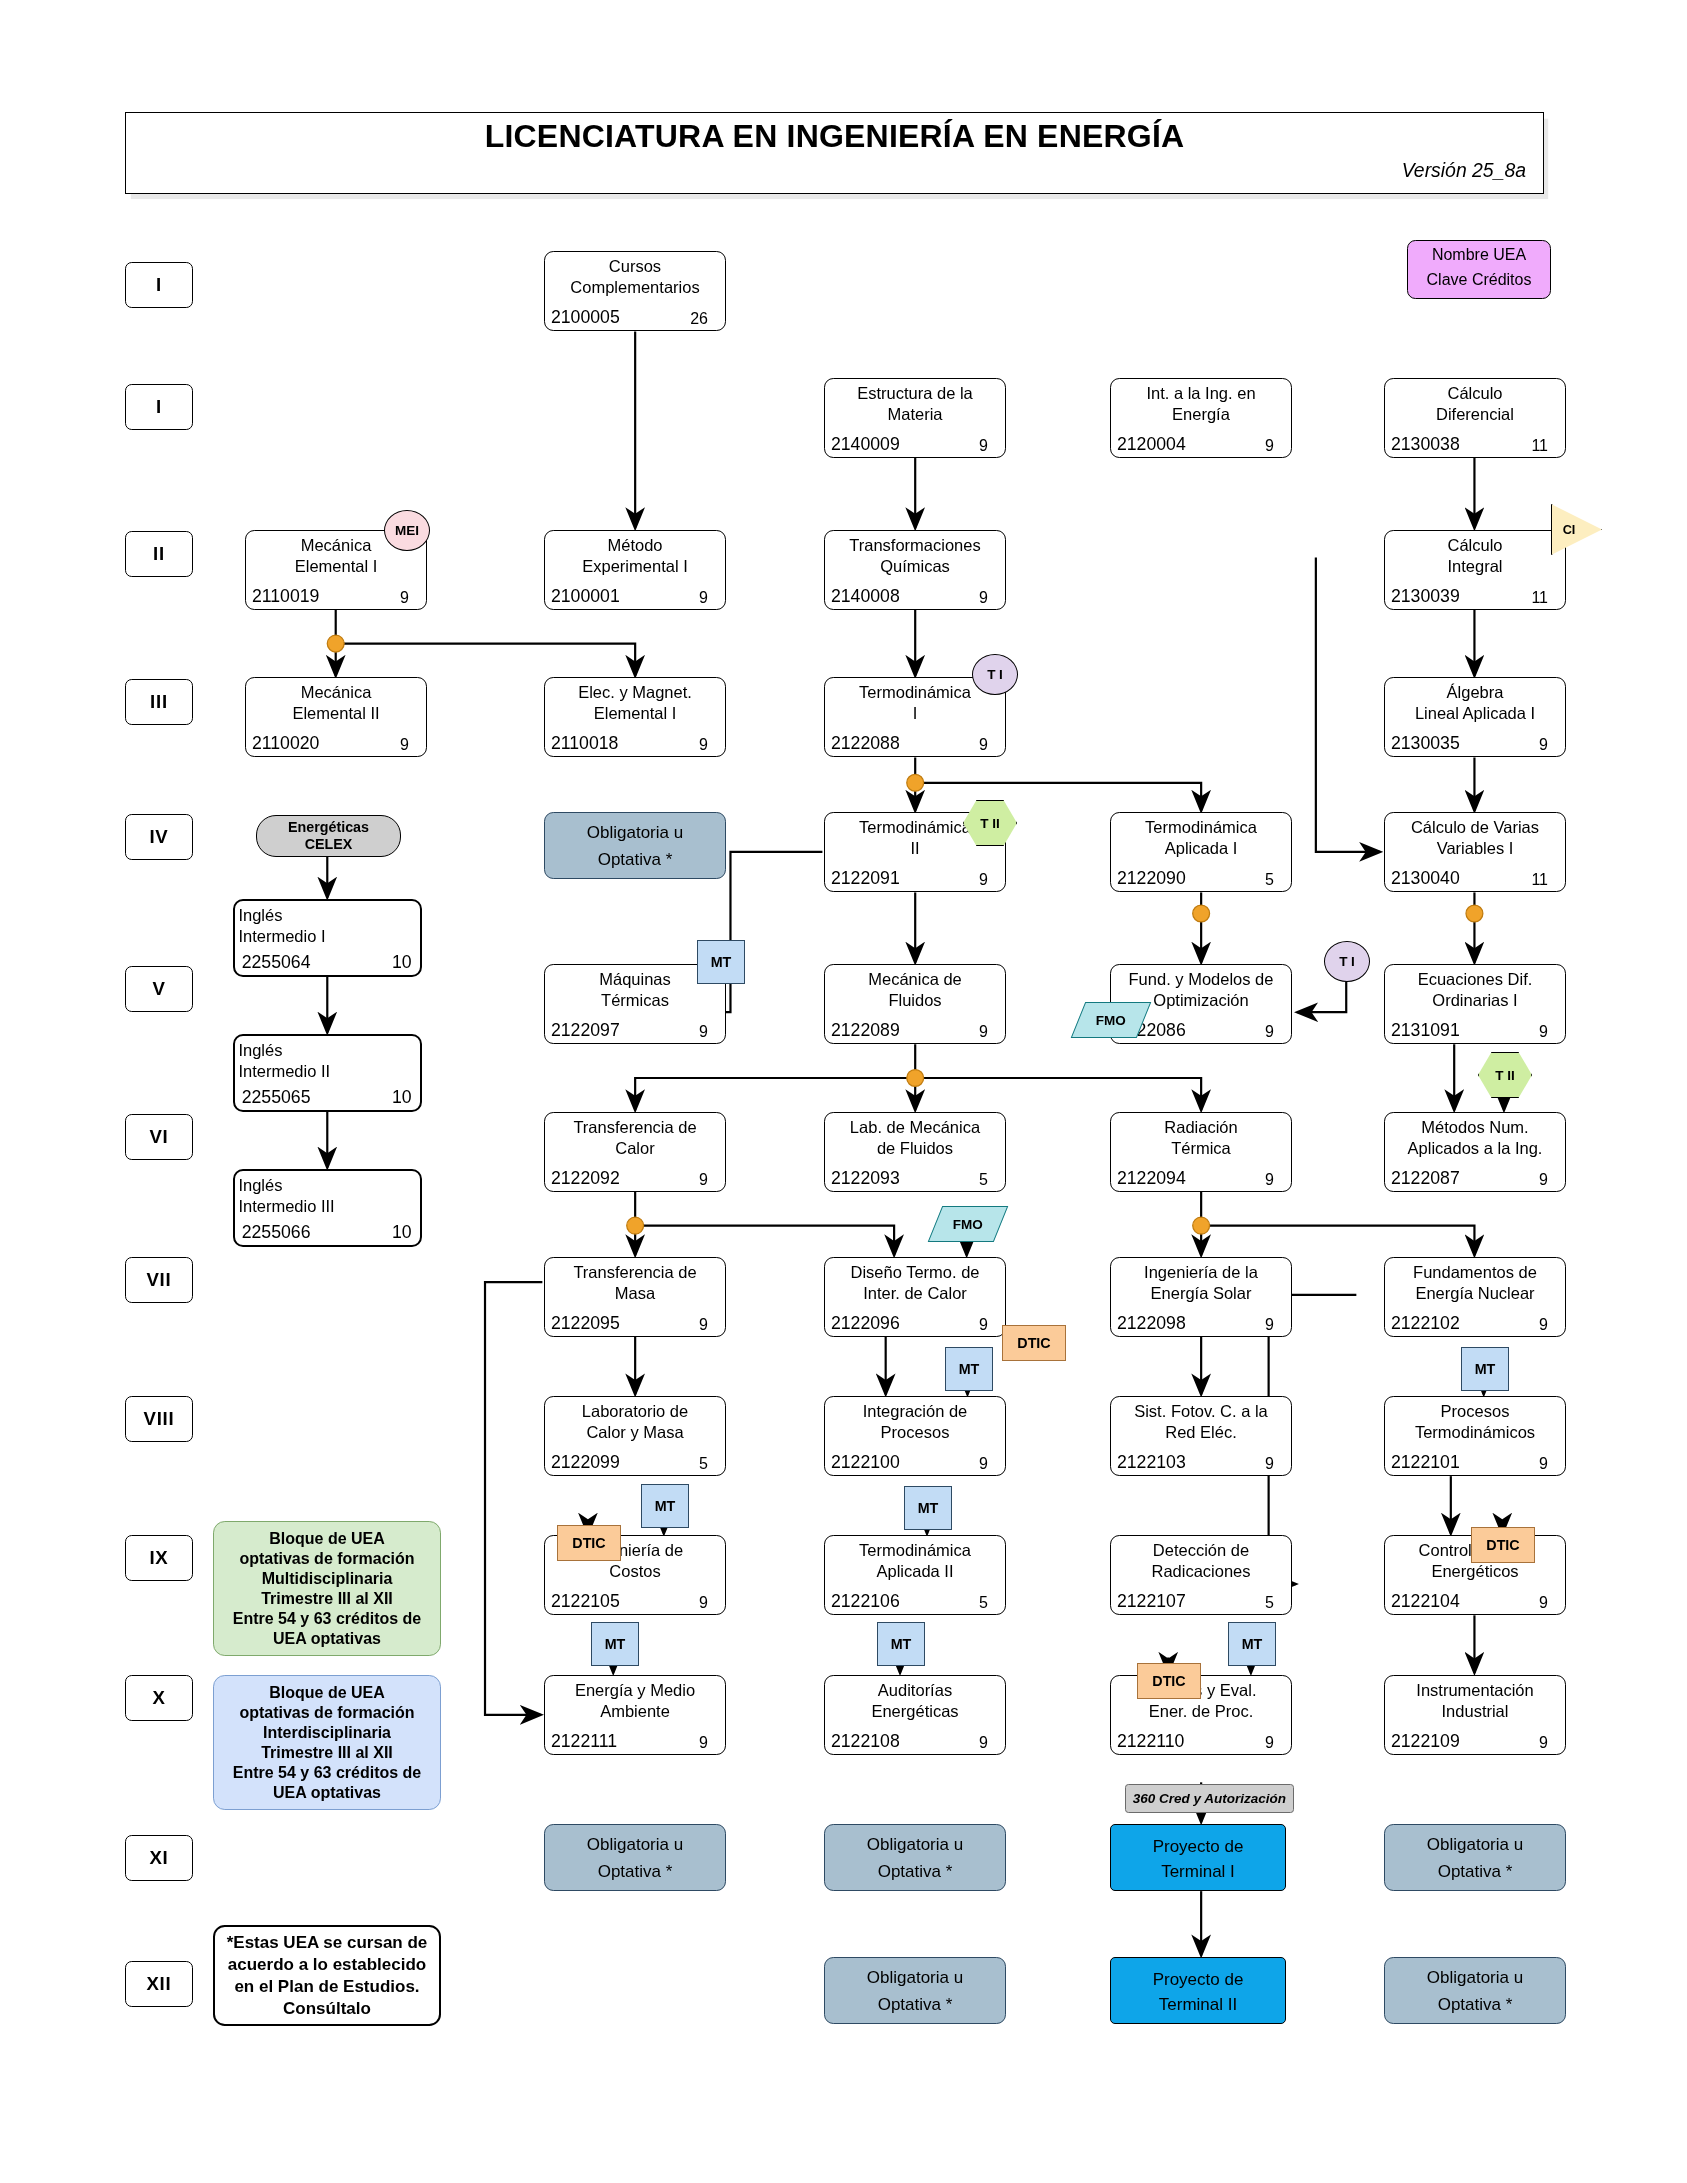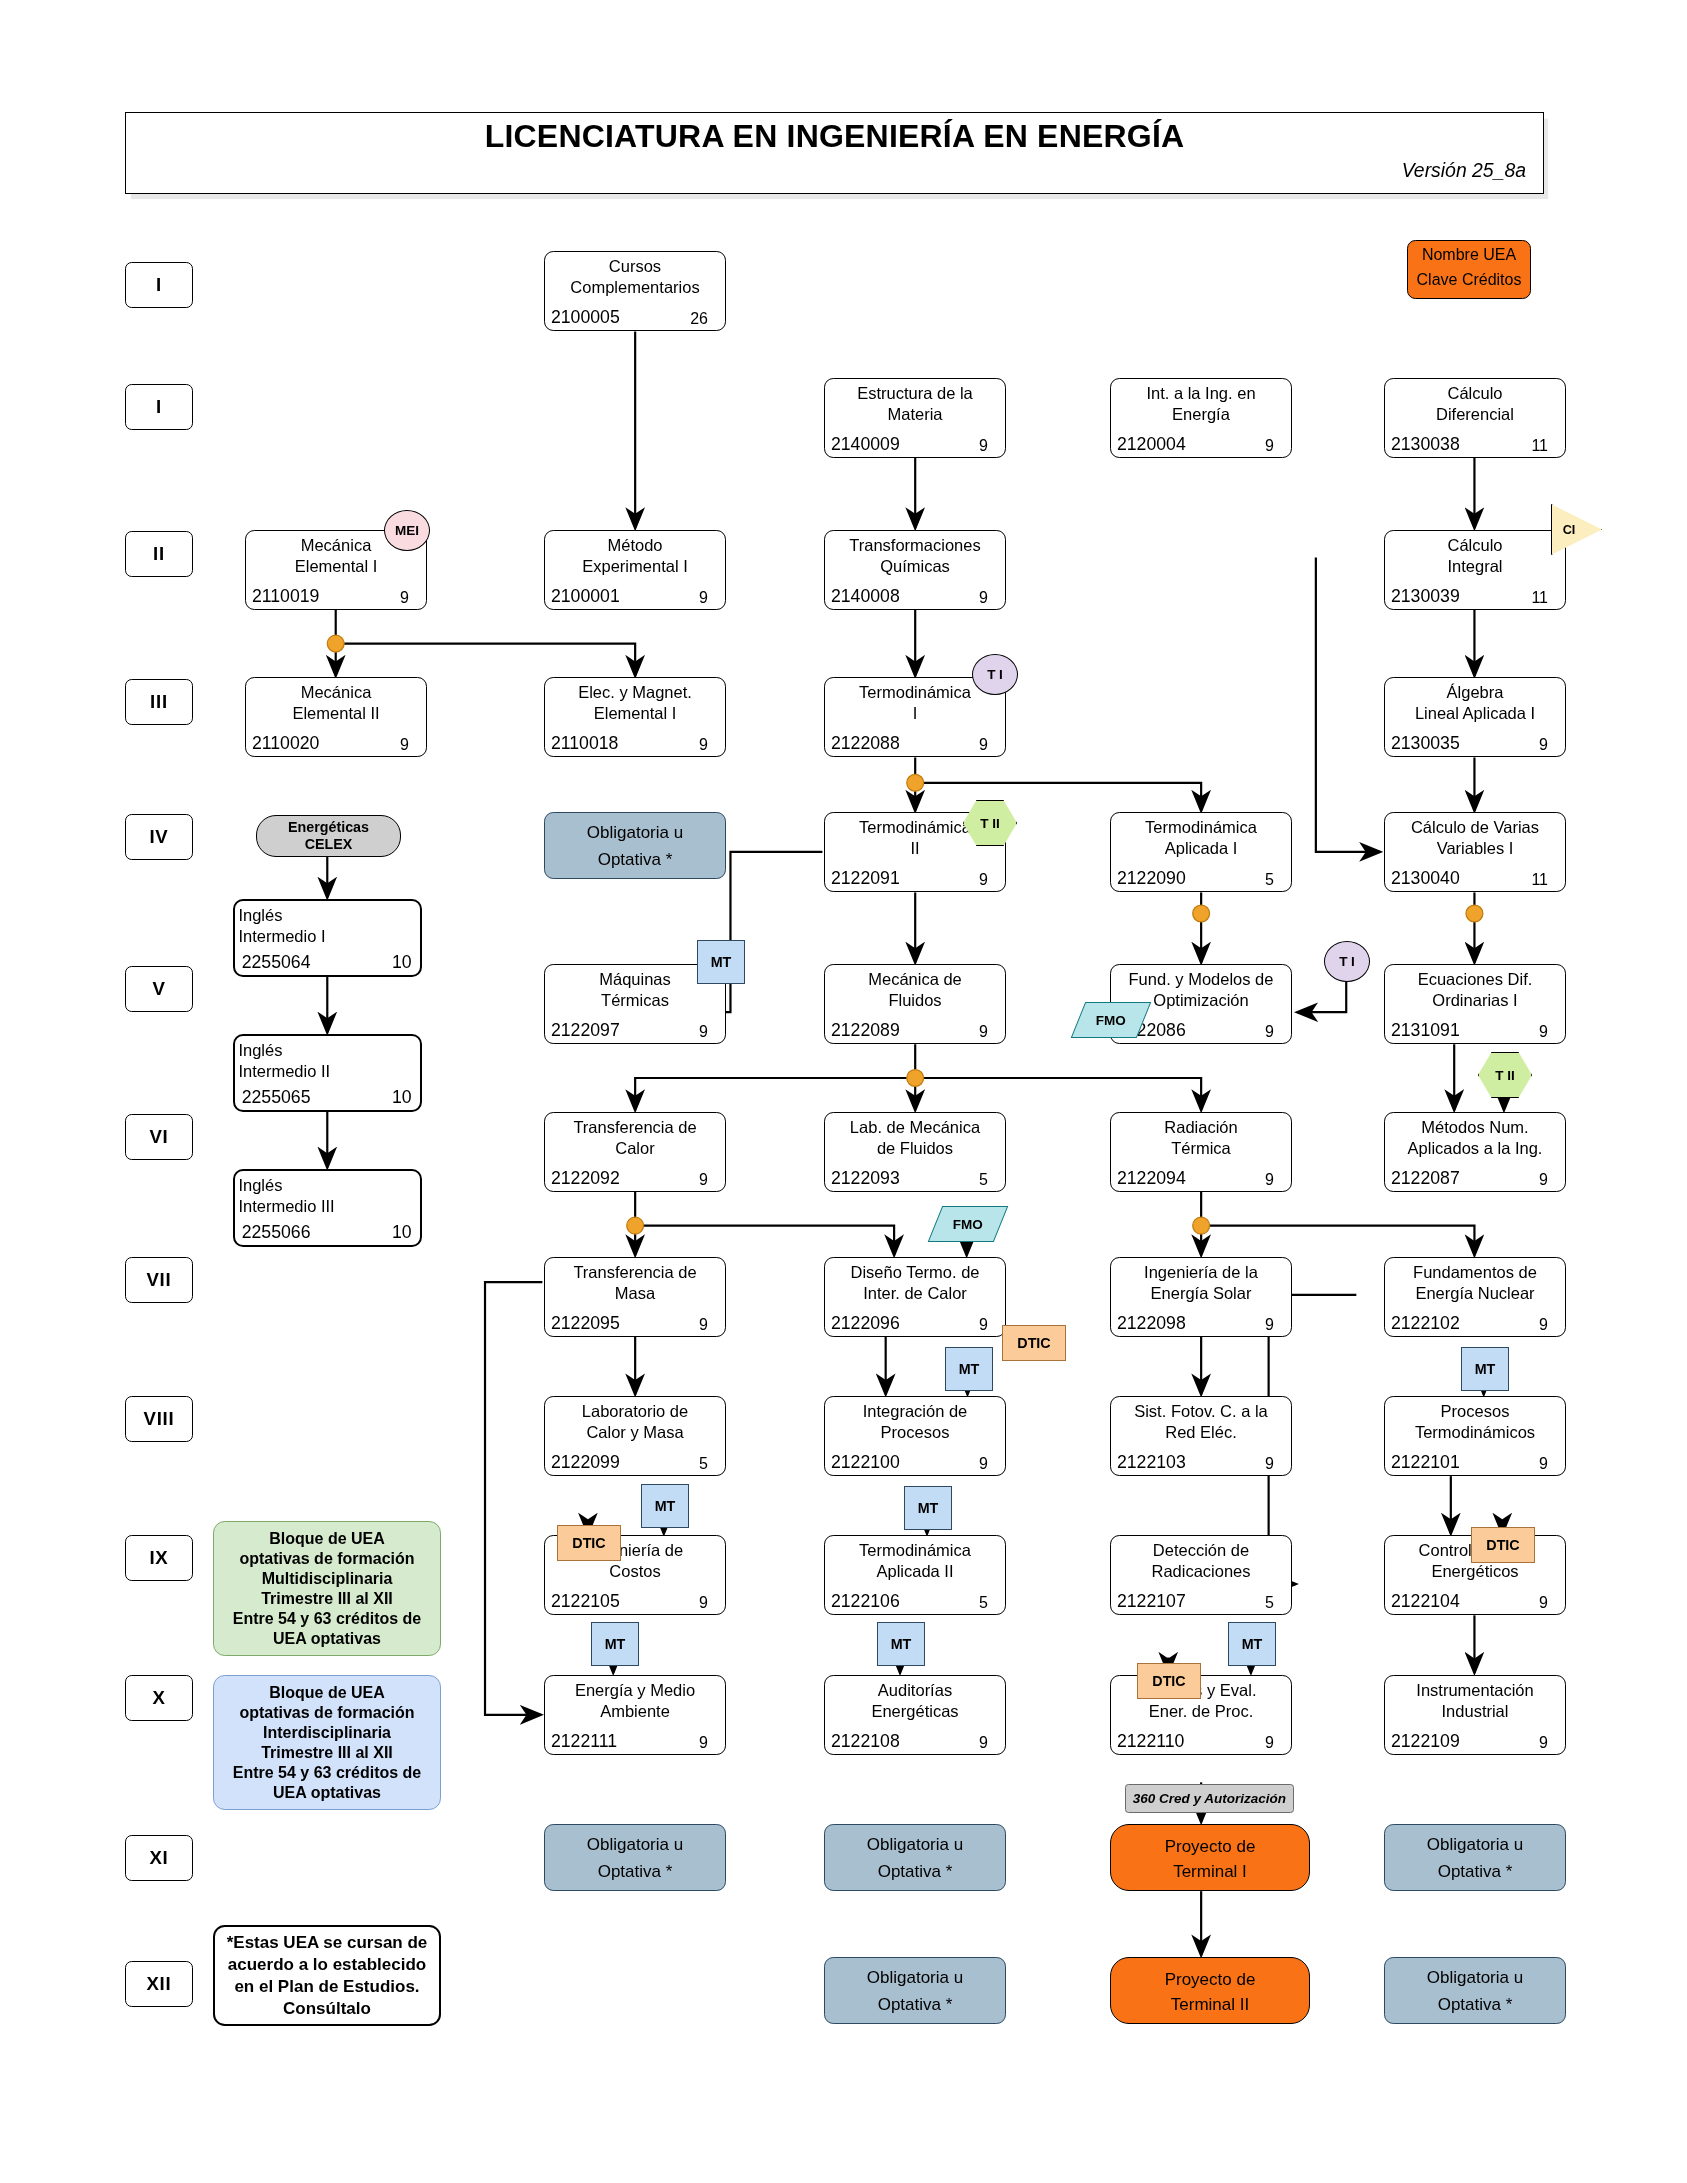--- a/index.html
+++ b/index.html
@@ -24,34 +24,34 @@
 
   
   .node{position:absolute;width:182px;height:80px;border:1.9px solid #000;border-radius:9.3px;
         background:#fff;box-sizing:border-box;}
   .node .nm{position:absolute;left:3.4px;right:3.4px;top:4.2px;text-align:center;
             font-size:16.5px;line-height:21px;}
   .node .cl{position:absolute;left:5.9px;bottom:2.5px;font-size:17.7px;}
   .node .cr{position:absolute;right:17px;bottom:2.5px;font-size:16px;}
 
   
-  .legend{position:absolute;width:124px;height:59px;border:1.9px solid #000;border-radius:8.4px;
-          background:#f97316;box-sizing:border-box;text-align:center;}
+  .legend{position:absolute;width:144px;height:59px;border:1.9px solid #000;border-radius:8.4px;
+          background:#f0abfc;box-sizing:border-box;text-align:center;}
   .legend .l1{font-size:16px;margin-top:5px;}
   .legend .l2{font-size:16px;margin-top:6.7px;}
 
   
   .opta{position:absolute;width:182px;height:67px;border:1.7px solid #2e4a63;border-radius:9.3px;
         background:#a8bfcf;box-sizing:border-box;}
   .opta .o1{position:absolute;left:0;right:0;top:10px;text-align:center;font-size:17px;}
   .opta .o2{position:absolute;left:0;right:0;top:37px;text-align:center;font-size:17px;}
 
   
-  .plain{position:absolute;width:200px;height:67px;border:1.9px solid #000;border-radius:19px;
-         background:#f97316;box-sizing:border-box;}
+  .plain{position:absolute;width:176px;height:67px;border:1.9px solid #000;border-radius:5px;
+         background:#0ea5e9;box-sizing:border-box;}
   .plain .p1{position:absolute;left:0;right:0;top:11.8px;text-align:center;font-size:17px;}
   .plain .p2{position:absolute;left:0;right:0;top:37px;text-align:center;font-size:17px;}
 
   
   .b-circle{position:absolute;width:44px;height:39px;border:1.7px solid #000;border-radius:50%;
             display:flex;align-items:center;justify-content:center;
             font-size:13.5px;font-weight:bold;}
   .b-mei{background:#fadbe0;}
   .b-ti{background:#e0d3ec;}
   .b-hex{position:absolute;width:52px;height:44px;background:#cfeea2;border:1.7px solid #000;

